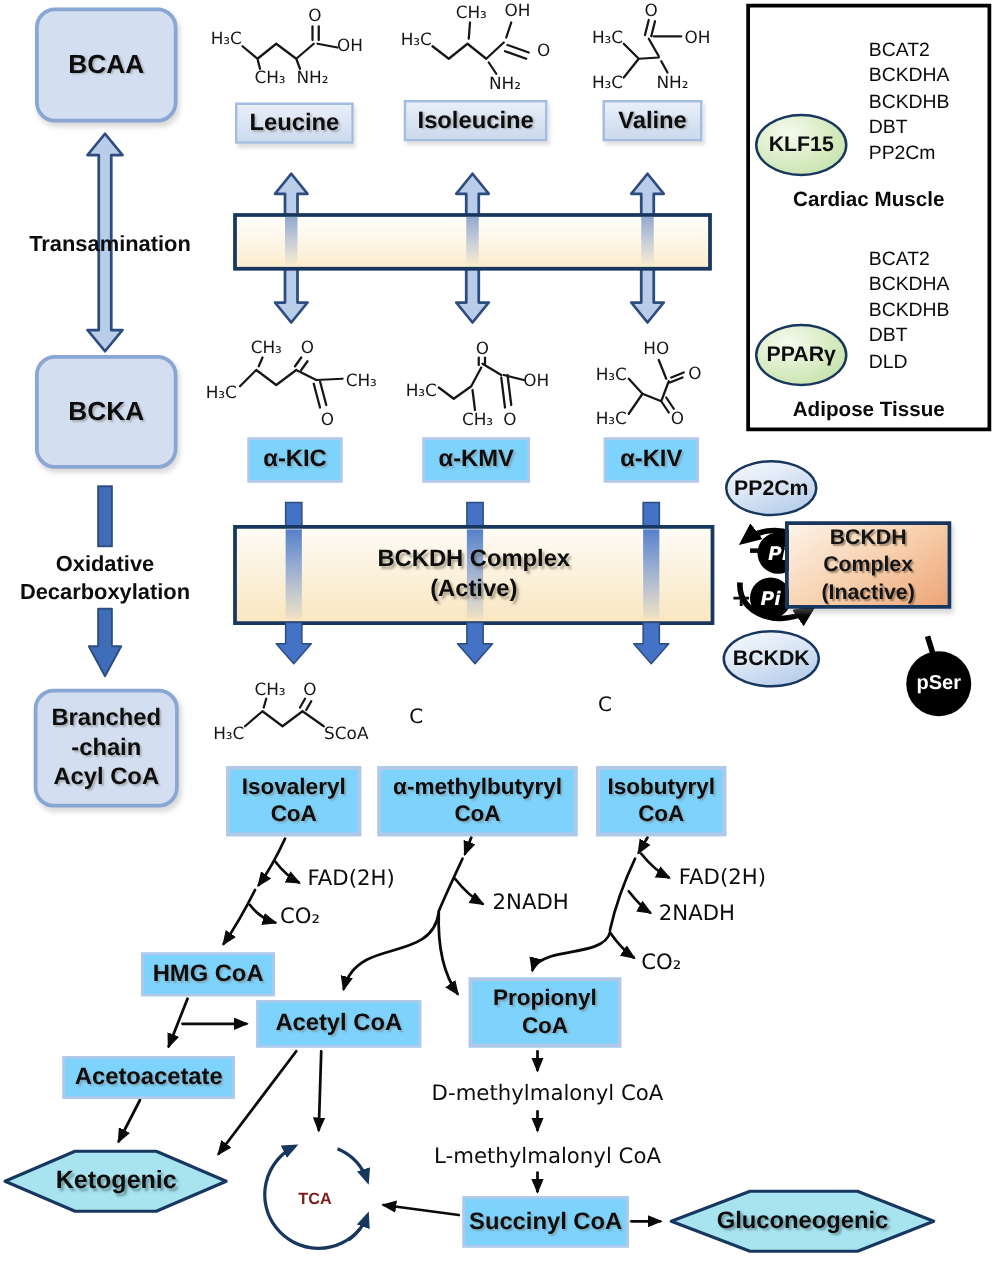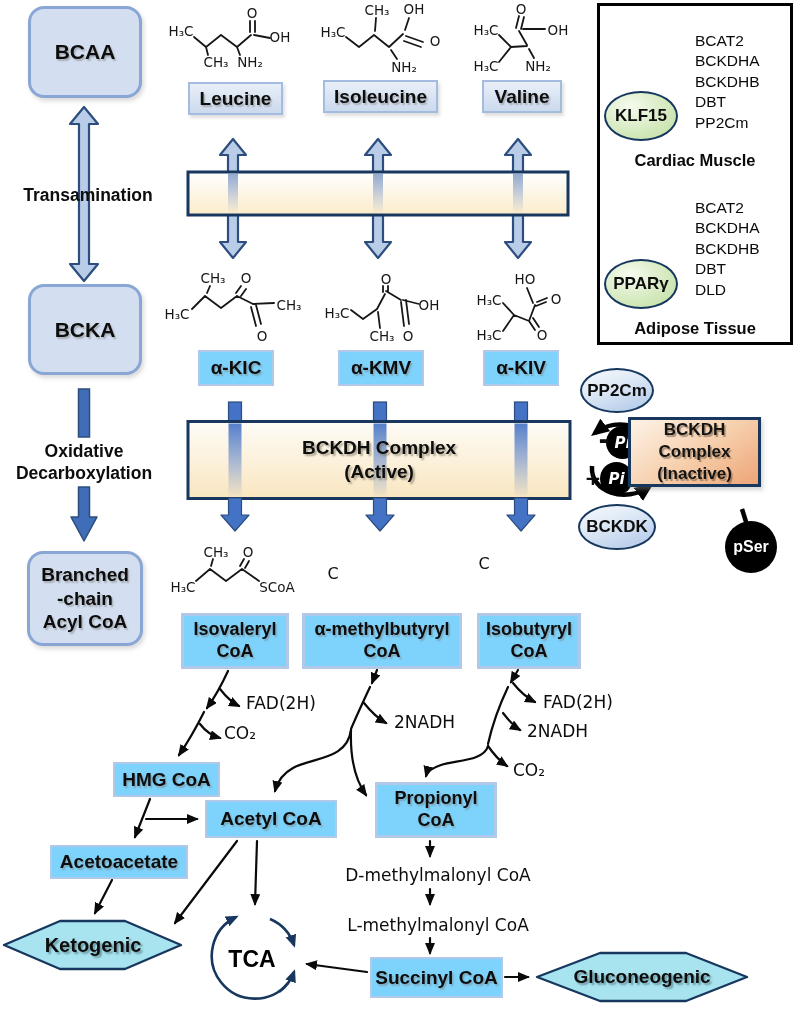--- a/index.html
+++ b/index.html
@@ -35,21 +35,21 @@
   .gene-list{position:absolute;font-weight:normal;font-size:15.5px;line-height:20.4px;color:#0a0a0a;}
   .tissue{position:absolute;font-weight:bold;font-size:16.5px;text-align:center;color:#0a0a0a;}
   .side-label{position:absolute;font-weight:bold;font-size:17.5px;text-align:center;color:#0d0d0d;line-height:1.28;}
   .hex-label{position:absolute;transform:translate(-50%,-50%);font-weight:bold;font-size:20px;color:#0d0d0d;
        text-shadow:2px 2px 2px rgba(60,90,100,.55);white-space:nowrap;}
   .chem{position:absolute;transform:translate(-50%,-50%);font-family:"DejaVu Sans",sans-serif;
        font-size:13.5px;color:#161616;white-space:nowrap;z-index:2;}
   .flabel{position:absolute;transform:translate(-50%,-50%);font-family:"DejaVu Sans",sans-serif;
        font-size:17px;color:#0d0d0d;white-space:nowrap;z-index:2;}
   .flabel.left{transform:translateY(-50%);}
-  .tca-label{position:absolute;transform:translate(-50%,-50%);font-weight:bold;font-size:23px;color:#000000;}
+  .tca-label{position:absolute;transform:translate(-50%,-50%);font-weight:bold;font-size:13px;color:#7f1d1d;}
 </style>
 </head>
 <body>
 
 <div id="stage">
 
 <svg id="art" width="800" height="1013" viewBox="0 0 800 1013">
   <defs>
     <linearGradient id="g1" x1="0" y1="0" x2="0" y2="1">
       <stop offset="0" stop-color="#ffffff"></stop>

